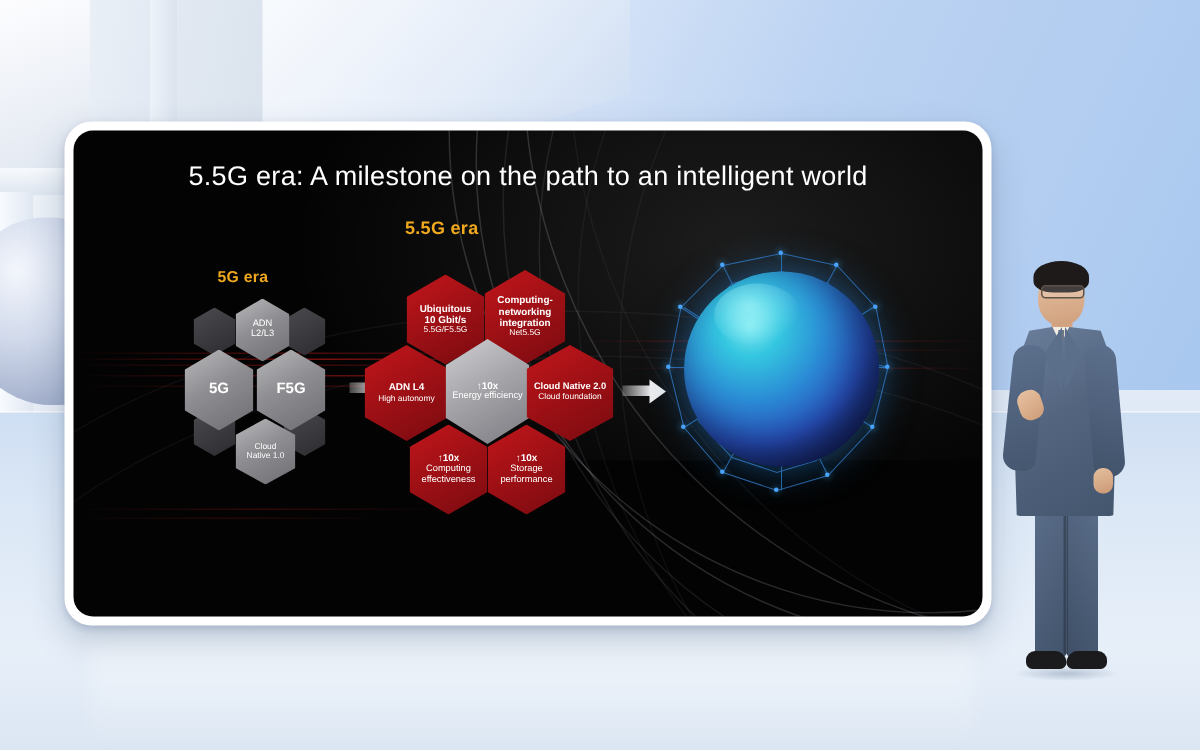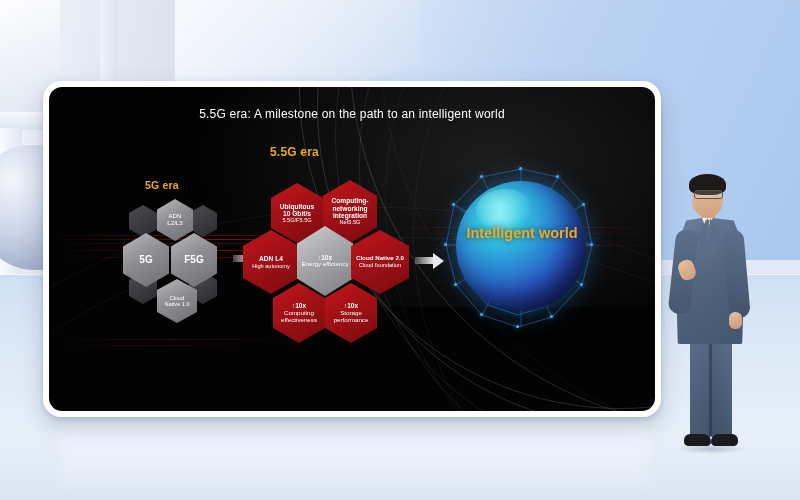--- a/index.html
+++ b/index.html
@@ -59,21 +59,21 @@
   .arc.b{border-color:rgba(235,240,255,.16);}
   .arc.c{border-color:rgba(200,210,230,.06);}
   .redline{position:absolute;height:1px;left:0;
     background:linear-gradient(to right,rgba(150,12,12,0),rgba(190,25,25,.85),rgba(150,12,12,0));}
   .glowtop{position:absolute;right:-60px;top:-140px;width:560px;height:360px;
     background:radial-gradient(ellipse at 60% 60%,rgba(255,255,255,.10),rgba(255,255,255,0) 62%);}
 
   
   .slide-title{
     position:absolute;left:0;right:0;top:20px;text-align:center;
-    color:#ffffff;font-size:12px;letter-spacing:.2px;font-weight:400;
+    color:#ffffff;font-size:18px;letter-spacing:.2px;font-weight:400;
   }
   .era-label{position:absolute;color:#f0a81e;font-weight:bold;font-size:10.5px;letter-spacing:.2px;}
   .era-5g{left:96px;top:92px;}
   .era-55g{left:221px;top:58px;font-size:12px;}
 
   
   .hex{position:absolute;display:flex;align-items:center;justify-content:center;
     text-align:center;color:#fff;line-height:1.12;
     clip-path:polygon(50% 0%,100% 25%,100% 75%,50% 100%,0% 75%,0% 25%);}
   .hex span{display:block;padding:0 2px;}
@@ -314,24 +314,20 @@
         <div class="node" style="left:118px;top:150px;"></div>
         <div class="node" style="left:84px;top:160px;"></div>
         <div class="node" style="left:48px;top:148px;"></div>
         <div class="node" style="left:22px;top:118px;"></div>
         <div class="node" style="left:12px;top:78px;"></div>
         <div class="node" style="left:20px;top:38px;"></div>
         <div class="node" style="left:48px;top:10px;"></div>
       </div>
       <div class="globe"></div>
       <div class="globe-spec"></div>
-      <div class="globe-txt">
-        <span>Intelligent</span>
-        <span>world</span>
-      </div>
     </div>
 
   </div>
 </div>
 
 <div class="person">
   <div class="p-shadow"></div>
   <div class="p-legL"></div>
   <div class="p-legR"></div>
   <div class="p-gap"></div>

